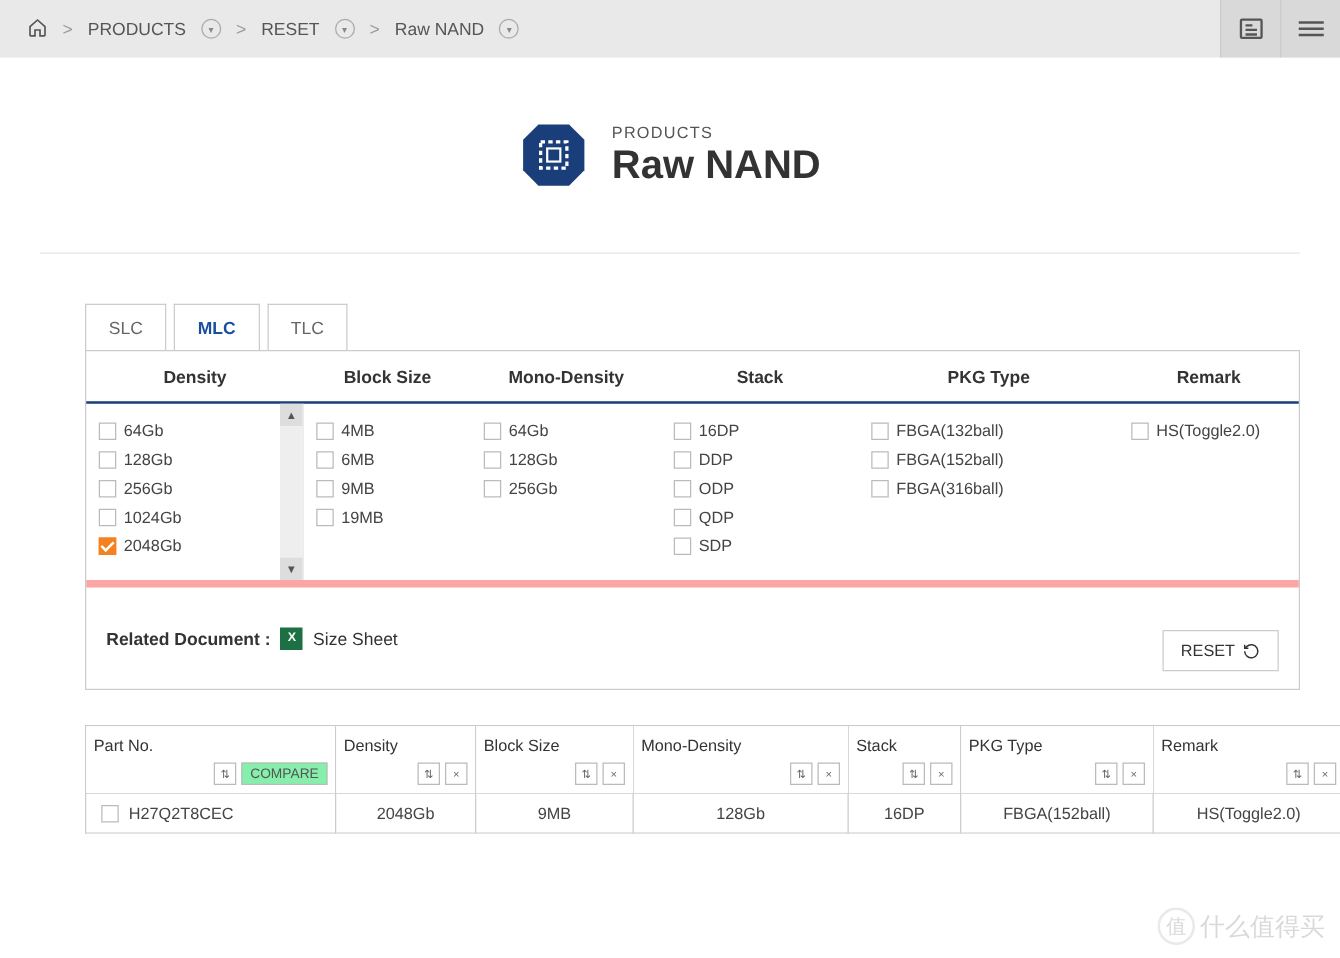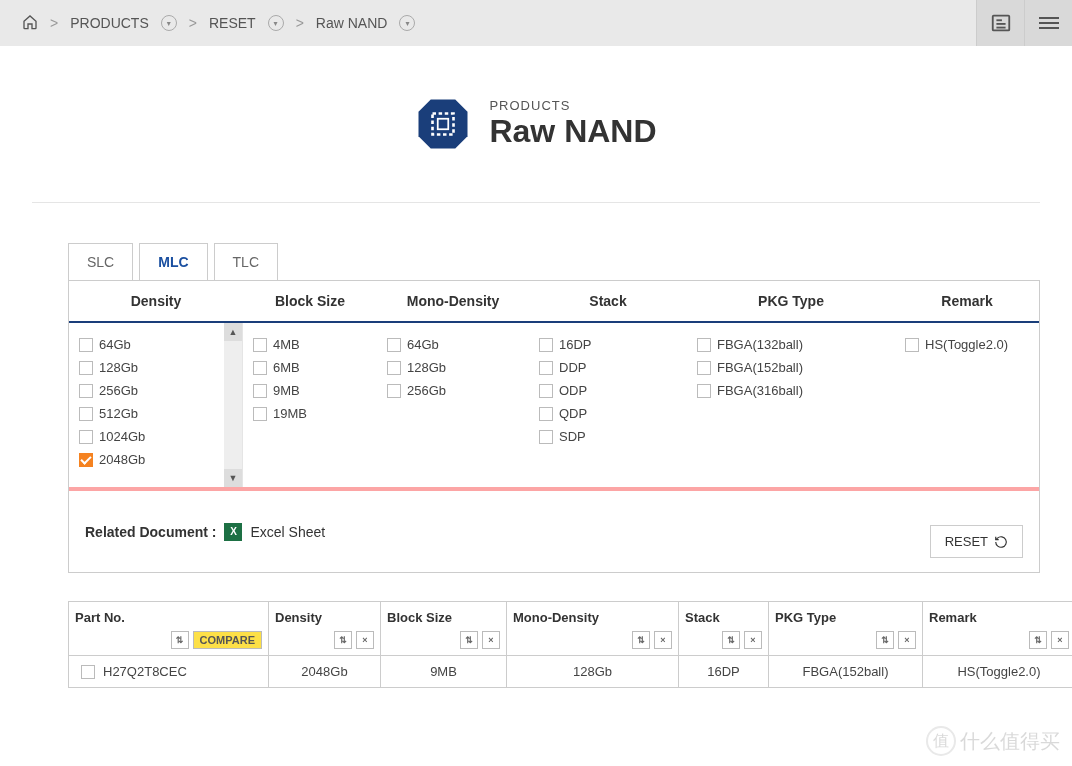--- a/index.html
+++ b/index.html
@@ -34,30 +34,30 @@
 .filter-col { padding:10px 8px 16px; border-right:0; }
 .density-col { width:174px; position:relative; border-right:1px solid #e5e5e5; }
 .scroll-up, .scroll-down { position:absolute; right:0; width:18px; height:18px; background:#ddd; display:flex; align-items:center; justify-content:center; font-size:9px; color:#555; cursor:pointer; }
 .scroll-up { top:0; }
 .scroll-down { bottom:0; }
 .scroll-track { position:absolute; right:0; top:18px; bottom:18px; width:18px; background:#eee; }
 .chk { display:flex; align-items:center; gap:6px; padding:4px 2px; font-size:13px; color:#444; cursor:pointer; }
 .chk-box { width:14px; height:14px; border:1px solid #bbb; background:#fff; display:inline-flex; align-items:center; justify-content:center; }
 .chk.checked .chk-box { background:#f58220; border-color:#f58220; }
 .chk.checked .chk-box::after { content:''; width:4px; height:8px; border:solid #fff; border-width:0 2px 2px 0; transform:rotate(45deg); margin-top:-2px; }
-.related { display:flex; align-items:center; justify-content:space-between; padding:14px 16px; border-top:4px solid #fca5a5; }
+.related { display:flex; align-items:center; justify-content:space-between; padding:14px 16px; border-top:6px solid #fca5a5; }
 .related-left { display:flex; align-items:center; gap:8px; font-size:14px; }
 .related-left b { color:#333; }
 .xls-icon { width:18px; height:18px; background:#1d7044; color:#fff; display:inline-flex; align-items:center; justify-content:center; font-size:10px; font-weight:700; }
 .reset-btn { border:1px solid #ccc; padding:8px 14px; font-size:13px; display:flex; align-items:center; gap:6px; cursor:pointer; background:#fff; color:#333;margin-top:20px; }
 .data-table { width:1008px; margin:28px auto 0; border-collapse:collapse; }
-.data-table th { border:1px solid #ccc; padding:8px 6px; text-align:left; font-size:13px; font-weight:700; background:#fff; vertical-align:top; height:54px; position:relative; }
+.data-table th { border:1px solid #ccc; padding:8px 6px; text-align:left; font-size:13px; font-weight:400; background:#fff; vertical-align:top; height:54px; position:relative; }
 .th-tools { position:absolute; bottom:6px; right:6px; display:flex; gap:4px; }
 .tool { width:18px; height:18px; border:1px solid #bbb; display:flex; align-items:center; justify-content:center; font-size:9px; color:#666; cursor:pointer; background:#fff; }
-.compare-btn { border:1px solid #bbb; padding:2px 6px; font-size:11px; color:#555; cursor:pointer; background:#fde047; }
+.compare-btn { border:1px solid #bbb; padding:2px 6px; font-size:11px; color:#555; cursor:pointer; background:#86efac; }
 .data-table td { border:1px solid #ccc; padding:8px 6px; text-align:center; font-size:13px; color:#444; }
 .data-table td.partno { text-align:left; }
 .partno-cell { display:flex; align-items:center; gap:8px; padding-left:6px; }
 .watermark { position:fixed; right:12px; bottom:10px; opacity:.22; font-size:20px; color:#555; pointer-events:none; font-family:"Microsoft YaHei", sans-serif; display:flex; align-items:center; gap:4px;}
 .watermark .circ { width:30px; height:30px; border:2px solid #999; border-radius:50%; display:inline-flex; align-items:center; justify-content:center; font-size:16px;}
 </style>
 </head>
 <body>
 
 <div class="topbar">
@@ -135,24 +135,20 @@
           <div class="chk">
             <span class="chk-box"></span>
             <span>128Gb</span>
           </div>
           <div class="chk">
             <span class="chk-box"></span>
             <span>256Gb</span>
           </div>
           <div class="chk">
             <span class="chk-box"></span>
-            <span>512Gb</span>
-          </div>
-          <div class="chk">
-            <span class="chk-box"></span>
             <span>1024Gb</span>
           </div>
           <div class="chk checked">
             <span class="chk-box"></span>
             <span>2048Gb</span>
           </div>
           <div class="scroll-up">▲</div>
         <div class="scroll-track"></div>
         <div class="scroll-down">▼</div>
       </div>
@@ -228,21 +224,21 @@
           <div class="chk">
             <span class="chk-box"></span>
             <span>HS(Toggle2.0)</span>
           </div>
         </div>
     </div>
     <div class="related">
       <div class="related-left">
         <b>Related Document :</b>
         <span class="xls-icon">X</span>
-        <span>Excel Sheet</span>
+        <span>Size Sheet</span>
       </div>
       <button class="reset-btn">
         <span>RESET</span>
         <svg width="14" height="14" viewBox="0 0 24 24" fill="none" stroke="#333" stroke-width="2">
             <path d="M3 12a9 9 0 1 0 3-6.7L3 8"></path>
             <polyline points="3 3 3 8 8 8"></polyline>
           </svg>
       </button>
     </div>
   </div>

